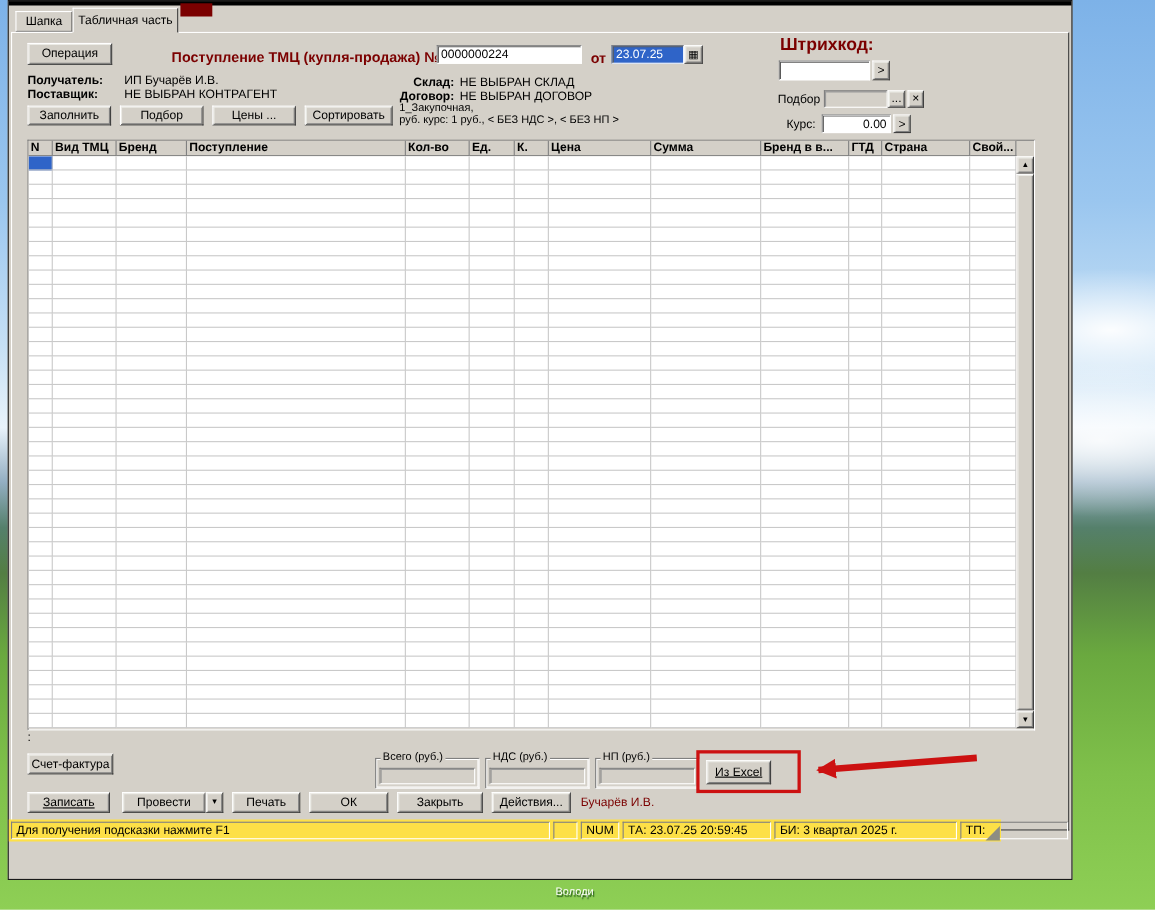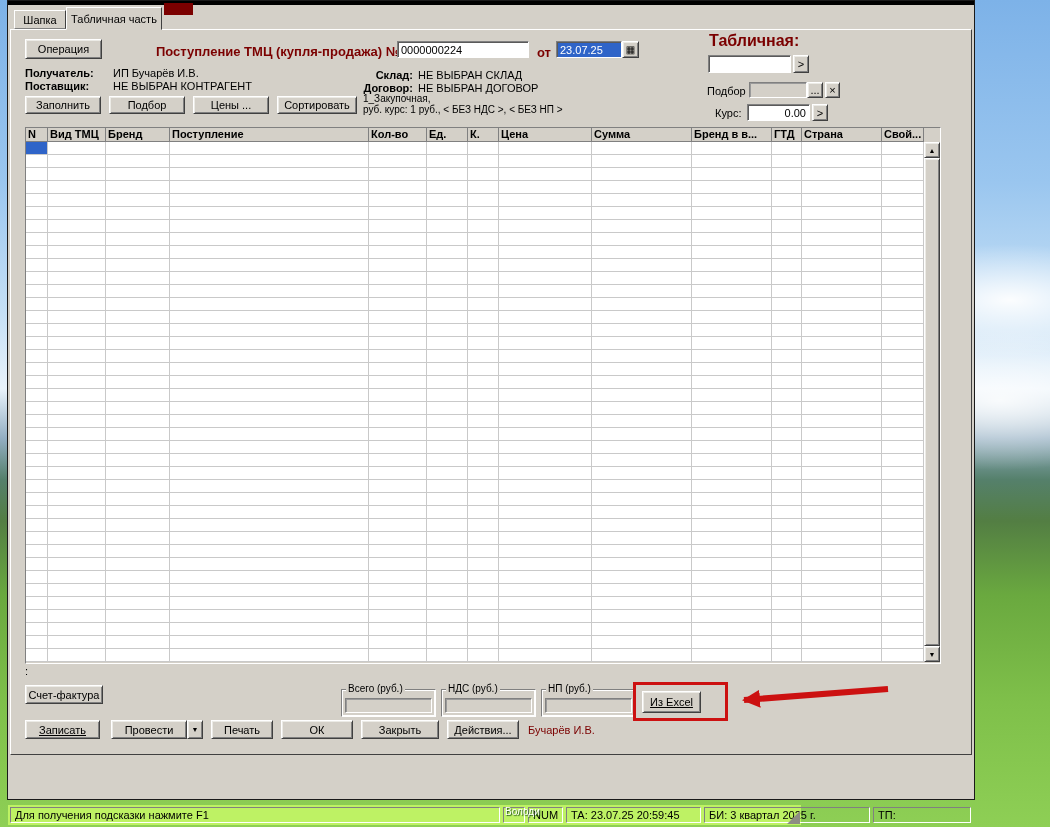--- a/index.html
+++ b/index.html
@@ -104,21 +104,21 @@
     <span>Операция</span>
   </div>
   <div class="abs lbl b maroon" style="left:148px;top:43px;font-size:13px;">Поступление ТМЦ (купля-продажа) №</div>
   <input class="sunken-white abs" style="left: 389px; top: 40px; width: 132px; height: 17px;" value="0000000224">
   <div class="abs lbl b maroon" style="left:529px;top:44px;font-size:13px;">от</div>
   <input class="sunken-white abs" style="left: 548px; top: 40px; width: 66px; height: 17px; background: rgb(47, 100, 200); color: rgb(255, 255, 255);" value="23.07.25">
   <div class="btn abs" style="left:614px;top:40px;width:17px;height:17px;">
     <span style="font-size:10px;">▦</span>
   </div>
 
-  <div class="abs lbl b maroon" style="left:701px;top:31px;font-size:16px;">Табличная:</div>
+  <div class="abs lbl b maroon" style="left:701px;top:31px;font-size:16px;">Штрихкод:</div>
   <input class="sunken-white abs" style="left: 700px; top: 54px; width: 83px; height: 18px;" value="">
   <div class="btn abs" style="left:785px;top:54px;width:16px;height:18px;">
     <span>&gt;</span>
   </div>
   <div class="abs lbl" style="left:699px;top:84px;">Подбор</div>
   <div class="sunken-gray abs" style="left:741px;top:81px;width:58px;height:16px;">
     <span></span>
   </div>
   <div class="btn abs" style="left:799px;top:81px;width:16px;height:16px;">
     <span>...</span>
@@ -825,21 +825,21 @@
     </div>
   <div class="btn abs" style="left:353px;top:719px;width:78px;height:19px;">
     <span>Закрыть</span>
     </div>
   <div class="btn abs" style="left:439px;top:719px;width:72px;height:19px;">
     <span>Действия...</span>
     </div>
   <div class="abs lbl maroon" style="left:520px;top:723px;">Бучарёв И.В.</div>
 
 
-  <div class="abs" style="left:0;top:804px;width:793px;height:20px;background:#bef264;">
+  <div class="abs" style="left:0;top:744px;width:902px;height:20px;background:#fde047;">
     <div class="status-panel" style="left:2px;width:490px;">Для получения подсказки нажмите F1</div>
     <div class="status-panel" style="left:495px;width:22px;"></div>
     <div class="status-panel" style="left:520px;width:35px;">NUM</div>
     <div class="status-panel" style="left:558px;width:135px;">ТА: 23.07.25  20:59:45</div>
     <div class="status-panel" style="left:696px;width:166px;">БИ: 3 квартал 2025 г.</div>
     <div class="status-panel" style="left:865px;width:98px;">ТП:</div>
     <div class="grip"></div>
   </div>
 
   <div class="annot-rect" style="left:625px;top:681px;width:95px;height:39px;"></div>

